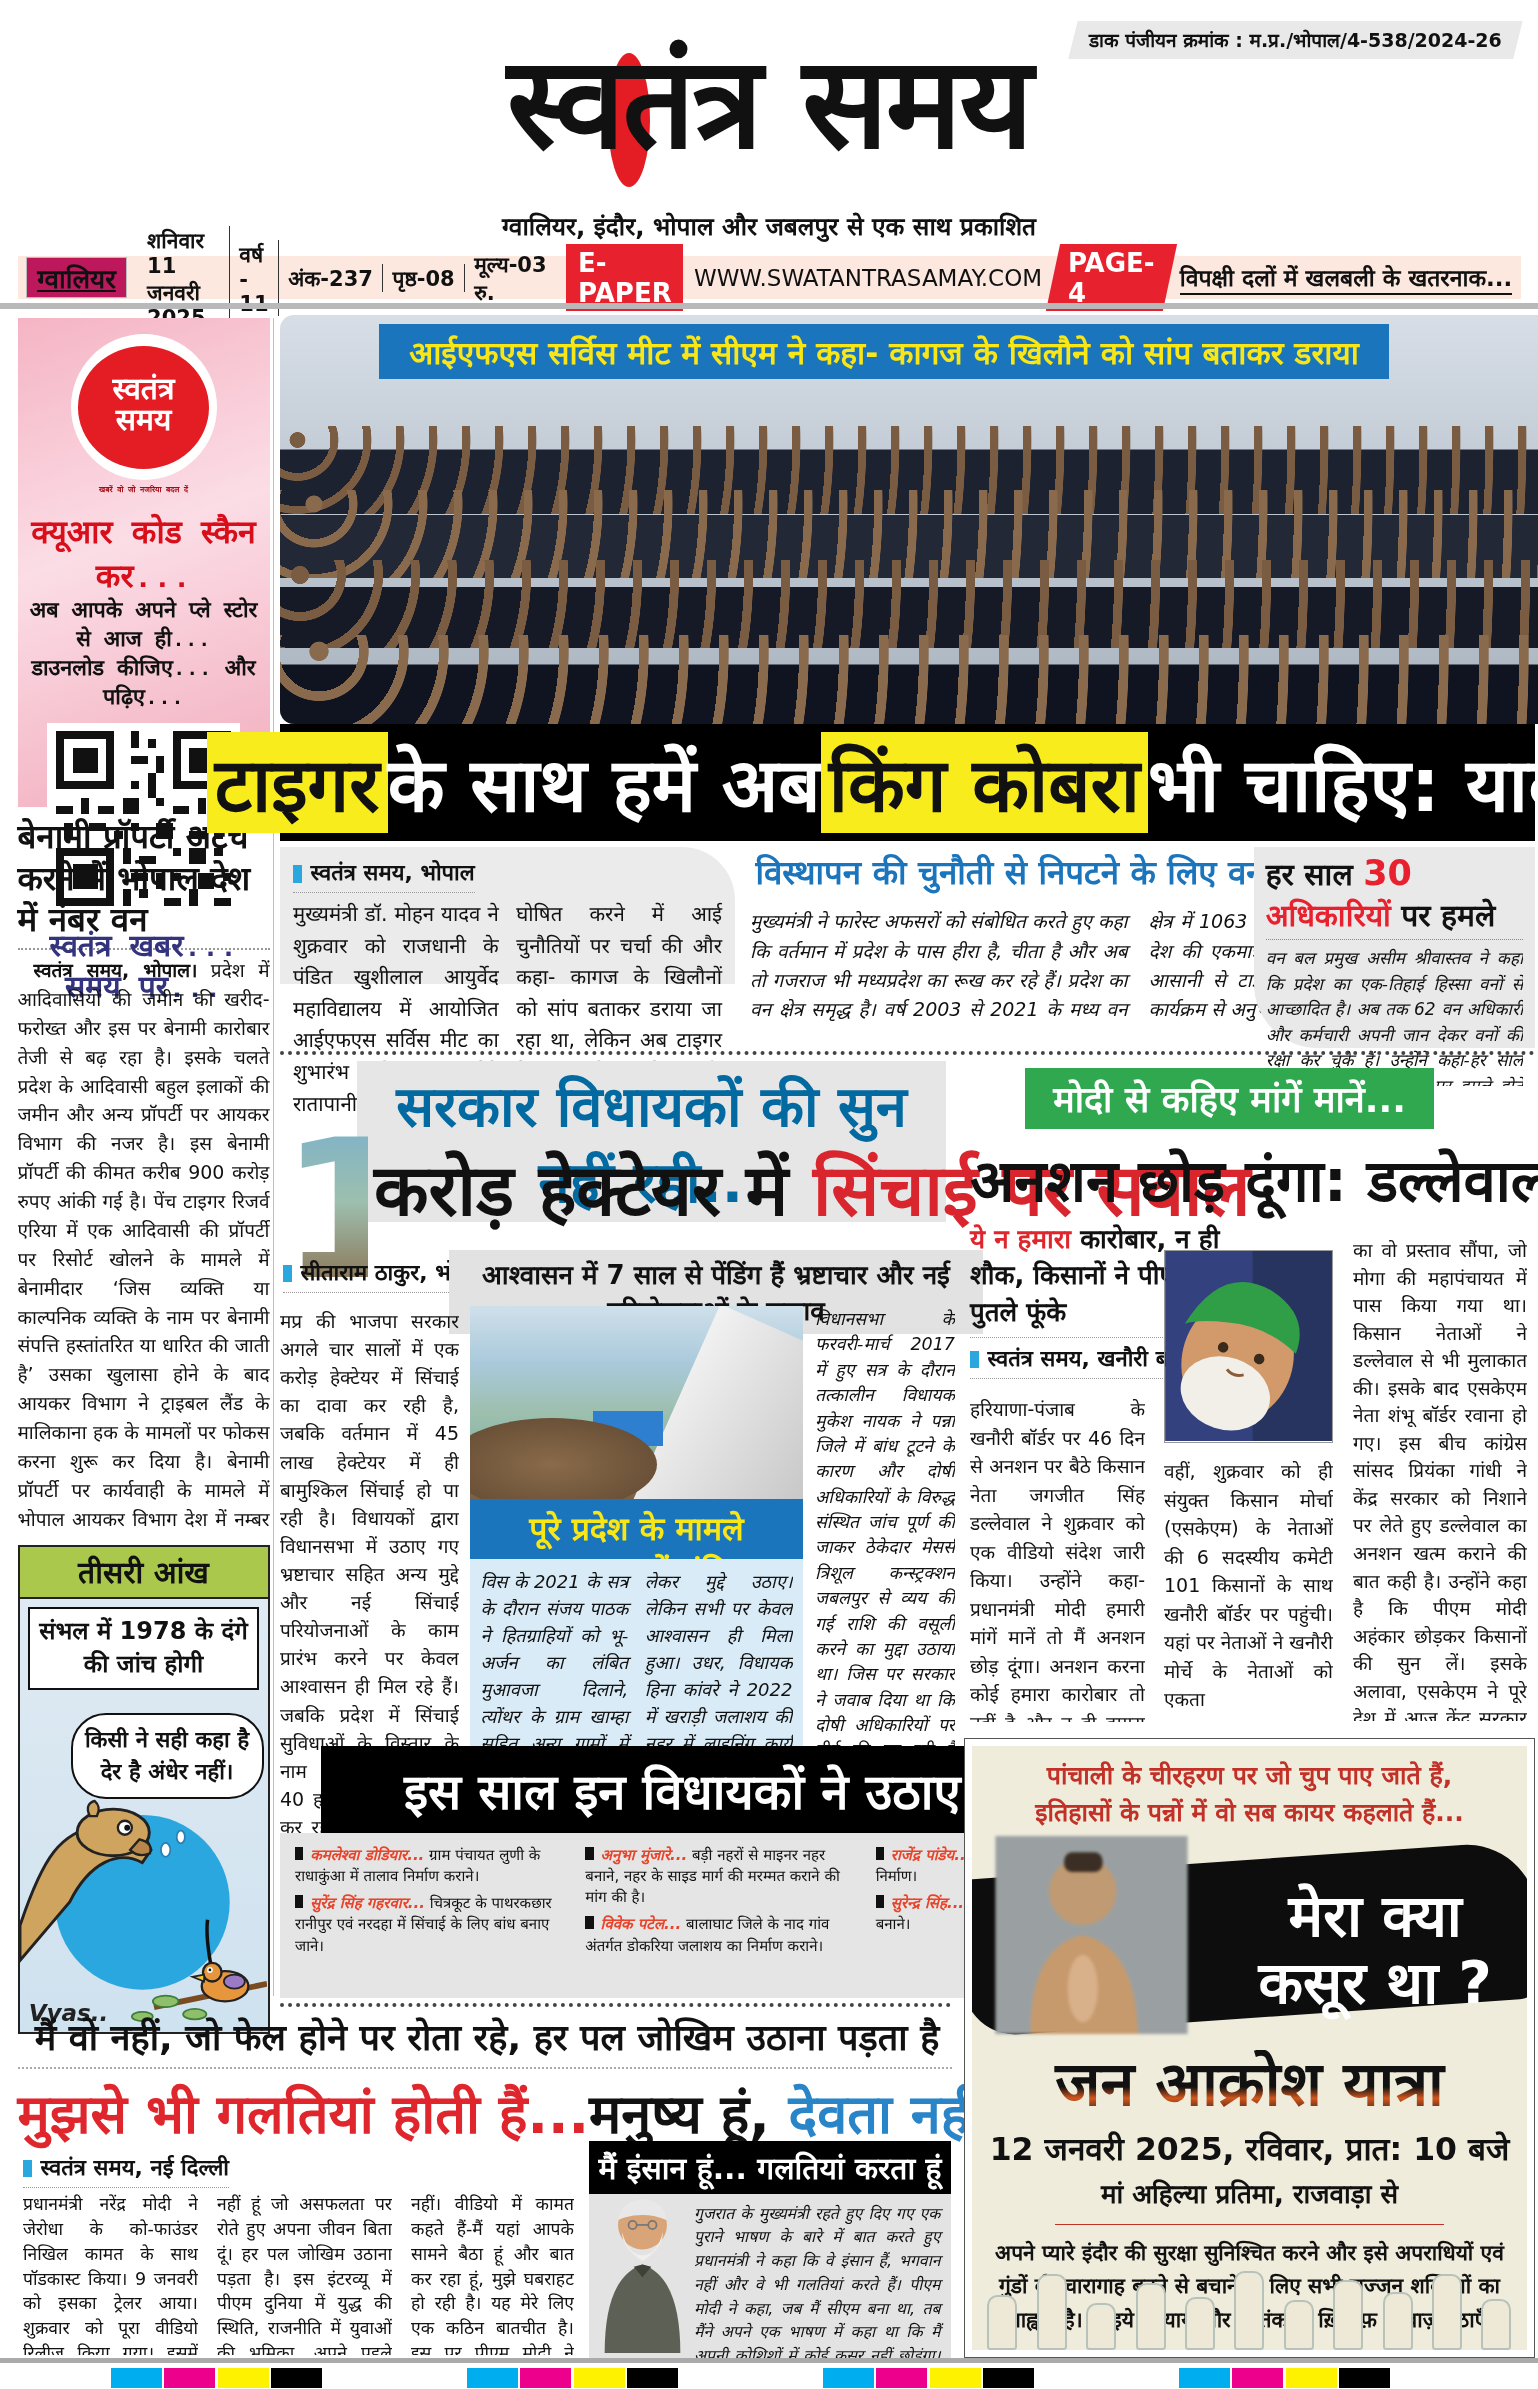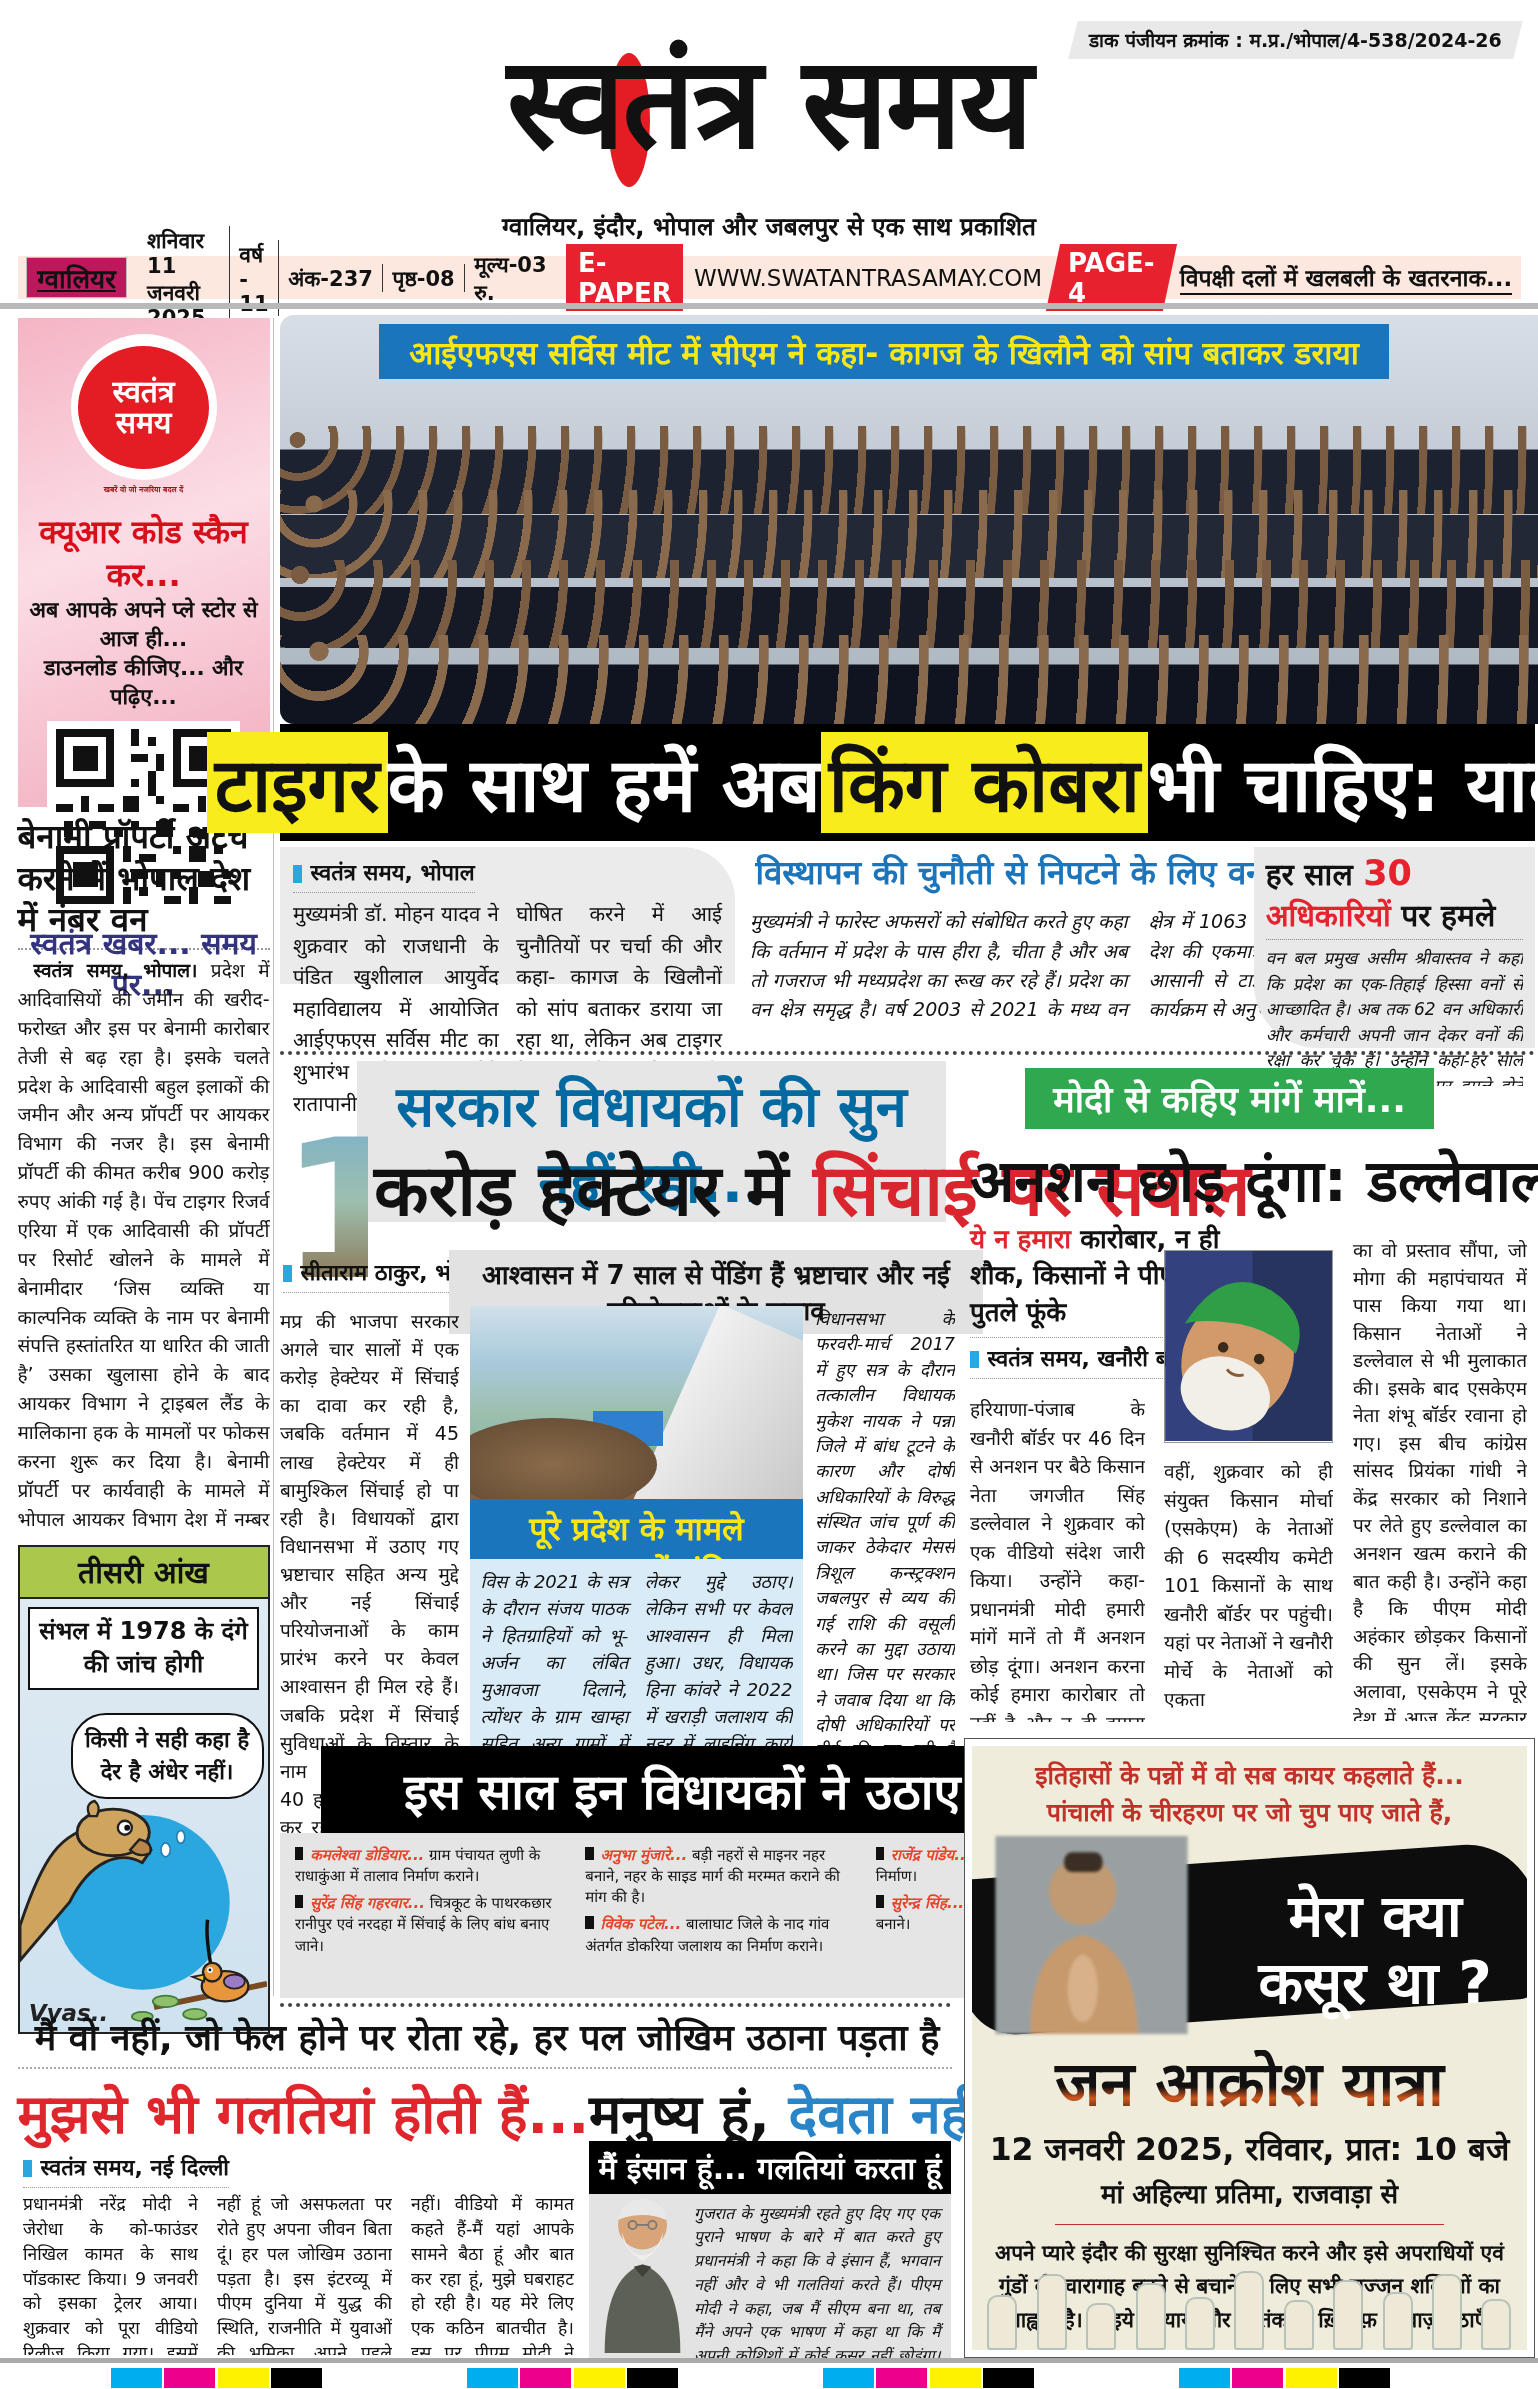--- a/index.html
+++ b/index.html
@@ -25,21 +25,21 @@
   .d-items span:last-child{border-right:none;}
   .d-epaper{background:#e8212e;color:#fff;font-size:26px;font-weight:bold;padding:3.5px 11.7px;}
   .d-web{font-size:23px;font-weight:normal;}
   .d-page{background:#e8212e;color:#fff;font-size:26px;font-weight:bold;padding:3.5px 15px;transform:skewX(-12deg);}
   .d-page span{display:inline-block;transform:skewX(12deg);}
   .d-teaser{font-size:23px;font-weight:bold;border-bottom:2.3px solid #111;white-space:nowrap;}
   .top-rule{left:0;right:0;top:303px;height:5.8px;background:#b9b9b9;}
   .v-divider{left:273px;top:318px;width:1.2px;height:1678px;background:#bfbfbf;}
   
   .sidebar{left:17.5px;top:318px;width:252px;}
-  .pink{height:489px;background:linear-gradient(160deg,#f5b4c4,#fbdde6 45%,#f2abbc);text-align:center;padding-top:16.3px;}
+  .pink{height:489px;background:linear-gradient(160deg,#f5b4c4,#fbdde6 45%,#f2abbc);text-align:center;padding-top:16.3px;font-family:Liberation Mono, monospace;}
   .logo-circle{width:146px;height:146px;margin:0 auto;background:#fff;border-radius:50%;display:flex;align-items:center;justify-content:center;}
   .logo-inner{width:131px;height:123px;background:#e41c23;border-radius:50%;color:#fff;font-weight:bold;font-size:30px;line-height:1.05;display:flex;flex-direction:column;align-items:center;justify-content:center;}
   .logo-tag{font-size:7.6px;color:#a40d12;font-weight:bold;margin-top:3.5px;}
   .qr-head{color:#d80f1b;font-size:32px;font-weight:bold;margin-top:15px;}
   .qr-line{font-size:21.6px;font-weight:bold;line-height:1.35;}
   .qrbox{width:193px;height:193px;background:#fff;margin:9.3px auto 0;padding:8.8px;}
   .qr-footer{margin-top:8.2px;font-size:30px;font-weight:bold;color:#33337e;}
   .benami{margin-top:9.3px;}
   .benami h2{font-size:33px;line-height:1.25;margin:0 0 3.5px;border-bottom:2.3px dotted #999;padding-bottom:8.2px;}
   .benami .body{font-size:19px;line-height:1.52;height:578px;overflow:hidden;margin-top:5.8px;}
@@ -343,22 +343,22 @@
           <path d="M75 60h20" stroke="#777" stroke-width="3"></path>
         <path d="M20 280 Q20 150 85 128 Q150 150 150 280 Z" fill="#5d6155"></path>
         <path d="M70 132 L85 150 L100 132 L85 128 Z" fill="#3e4138"></path>
       </svg>
     </div>
   </div>
 
   <div class="ad">
     <div class="ad-in">
       <div class="ad-red">
+        <div>पांचाली के चीरहरण पर जो चुप पाए जाते हैं,</div>
         <div>इतिहासों के पन्नों में वो सब कायर कहलाते हैं...</div>
-        <div>पांचाली के चीरहरण पर जो चुप पाए जाते हैं,</div>
       </div>
       <div class="ad-band">
         <div class="ad-brush"></div>
         <div class="ad-man">
           <svg width="193" height="198" viewBox="0 0 330 340">
             <rect width="330" height="340" fill="#9aa0a2"></rect>
             <circle cx="150" cy="95" r="58" fill="#c09a72"></circle>
             <rect x="118" y="28" width="66" height="34" rx="14" fill="#3b2e24"></rect>
             <path d="M60 340 Q60 190 150 170 Q240 190 245 340 Z" fill="#c69a6d"></path>
             <ellipse cx="150" cy="262" rx="26" ry="58" fill="#d8b089"></ellipse>

